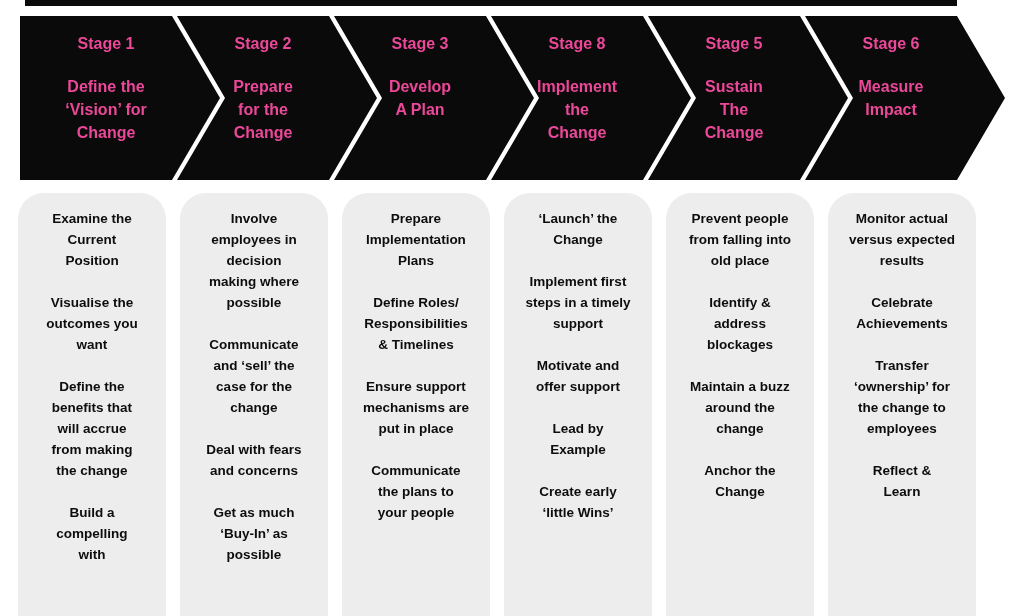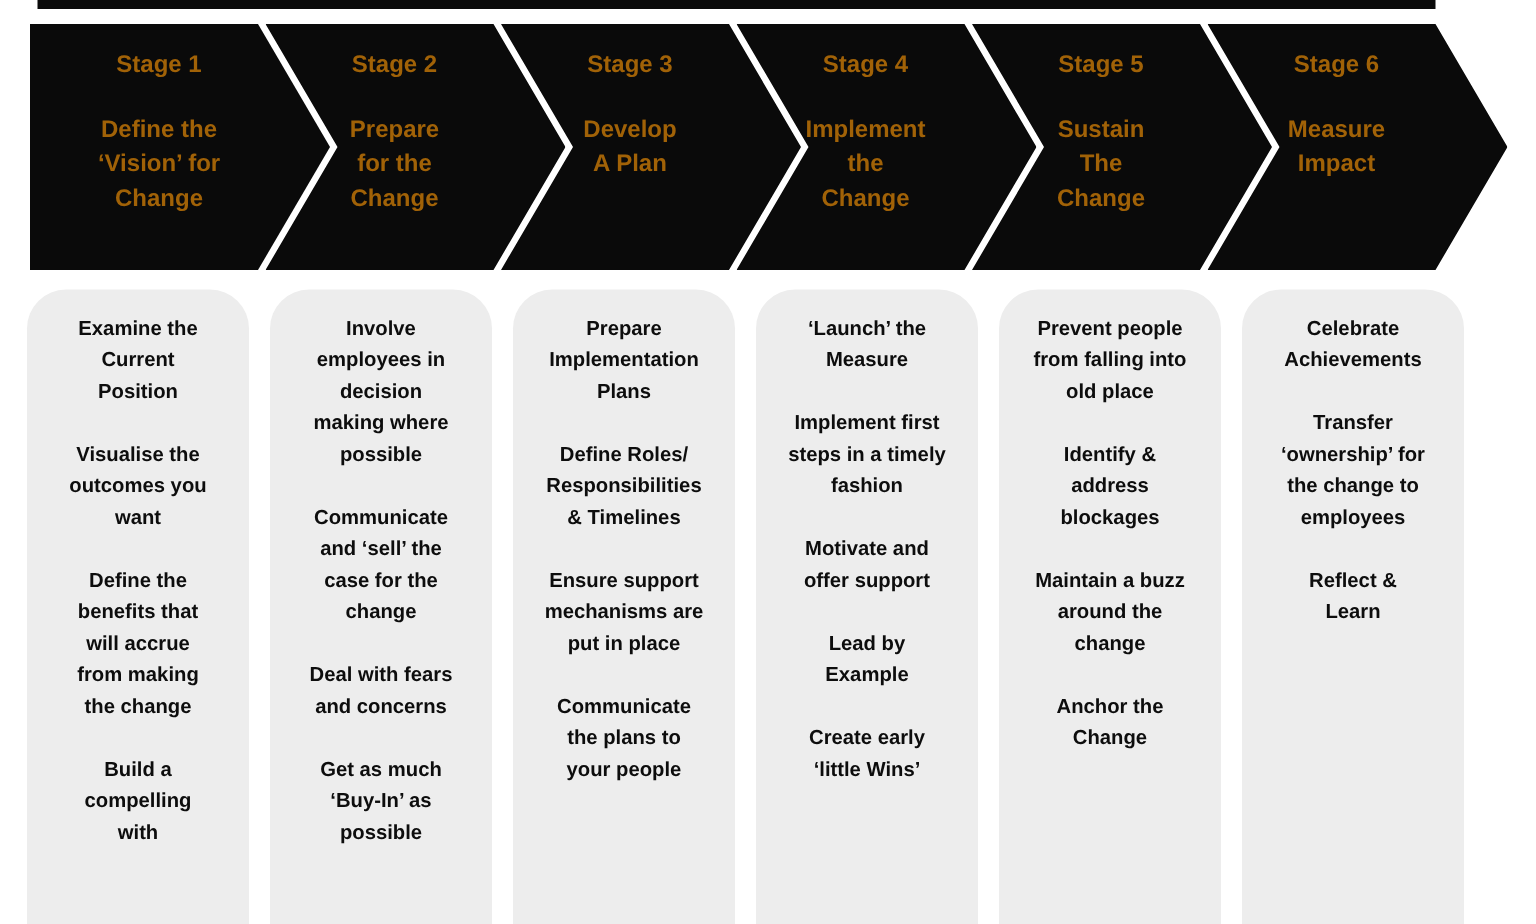--- a/index.html
+++ b/index.html
@@ -27,21 +27,21 @@
     left: 20px;
     top: 16px;
     height: 164px;
     display: flex;
   }
   .arrow {
     position: relative;
     width: 200px;
     height: 164px;
     background: #0a0a0a;
-    color: #a16207;
+    color: #ec4899;
     text-align: center;
     box-sizing: border-box;
     padding: 10px 44px 0 16px;
     clip-path: polygon(0 0, 152px 0, 100% 50%, 152px 100%, 0 100%, 48px 50%);
     flex: none;
   }
   .arrow.first {
     clip-path: polygon(0 0, 152px 0, 100% 50%, 152px 100%, 0 100%);
   }
   .arrow + .arrow { margin-left: -43px; }
@@ -101,21 +101,21 @@
       <div class="stage-title">Prepare
 for the
 Change</div>
     </div>
     <div class="arrow">
       <div class="stage-label">Stage 3</div>
       <div class="stage-title">Develop
 A Plan</div>
     </div>
     <div class="arrow">
-      <div class="stage-label">Stage 4</div>
+      <div class="stage-label">Stage 8</div>
       <div class="stage-title">Implement
 the
 Change</div>
     </div>
     <div class="arrow">
       <div class="stage-label">Stage 5</div>
       <div class="stage-title">Sustain
 The
 Change</div>
     </div>
@@ -168,24 +168,24 @@
 &amp; Timelines</p>
       <p>Ensure support
 mechanisms are
 put in place</p>
       <p>Communicate
 the plans to
 your people</p>
     </div>
     <div class="box">
       <p>‘Launch’ the
-Measure</p>
+Change</p>
       <p>Implement first
 steps in a timely
-fashion</p>
+support</p>
       <p>Motivate and
 offer support</p>
       <p>Lead by
 Example</p>
       <p>Create early
 ‘little Wins’</p>
     </div>
     <div class="box">
       <p>Prevent people
 from falling into
@@ -193,20 +193,23 @@
       <p>Identify &amp;
 address
 blockages</p>
       <p>Maintain a buzz
 around the
 change</p>
       <p>Anchor the
 Change</p>
     </div>
     <div class="box">
+      <p>Monitor actual
+versus expected
+results</p>
       <p>Celebrate
 Achievements</p>
       <p>Transfer
 ‘ownership’ for
 the change to
 employees</p>
       <p>Reflect &amp;
 Learn</p>
     </div>
   </div>

